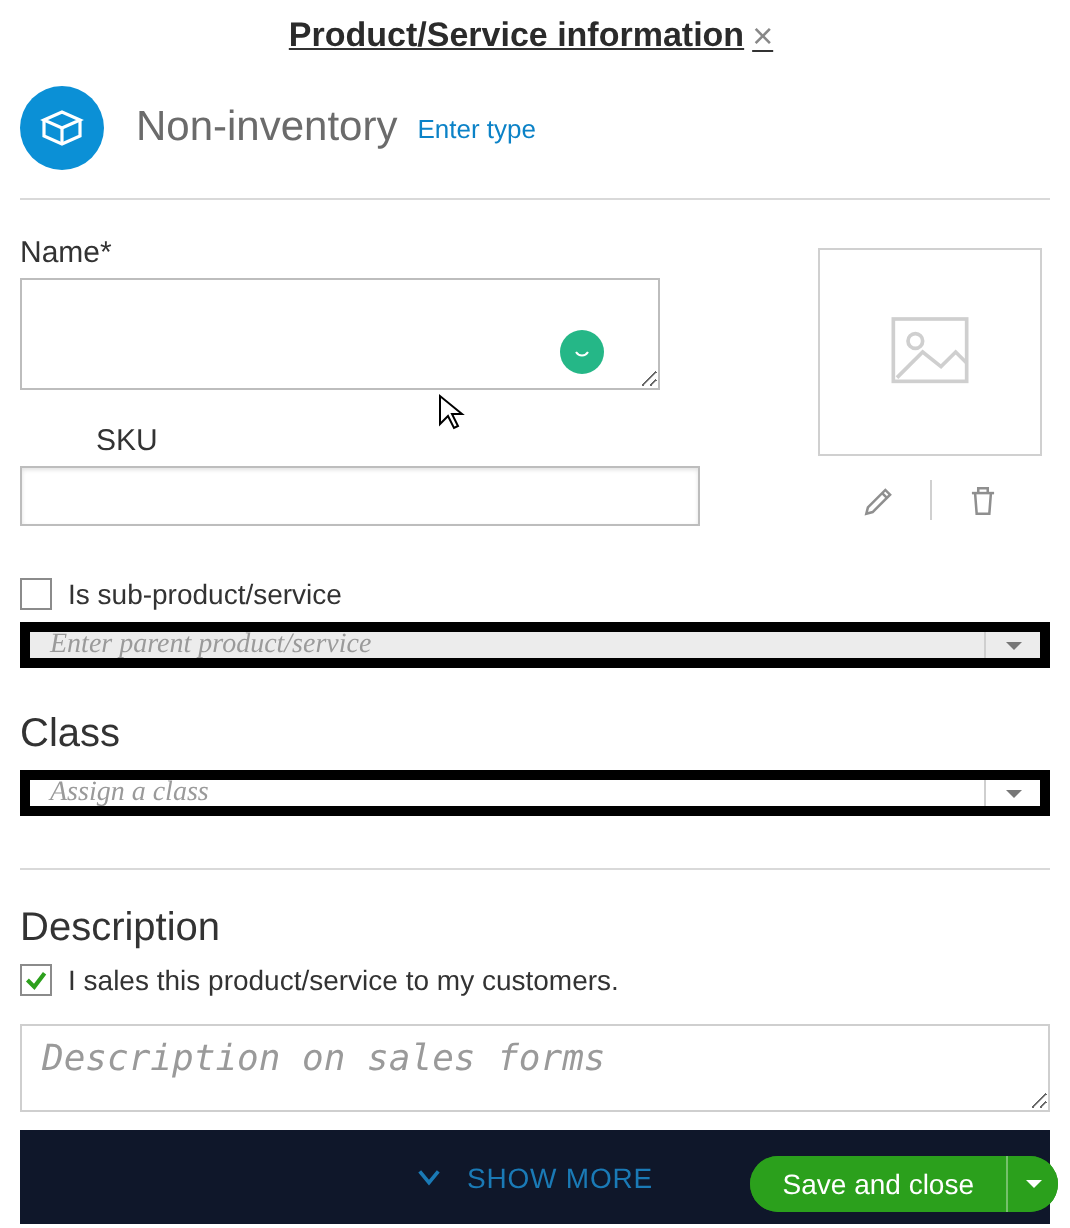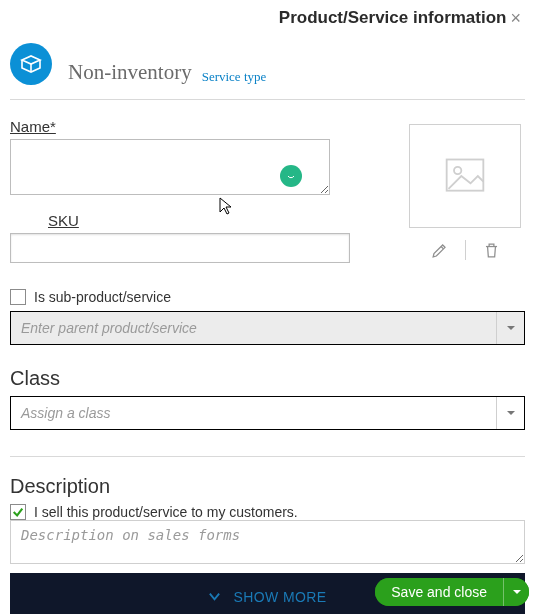--- a/index.html
+++ b/index.html
@@ -7,34 +7,34 @@
     font-family: "Helvetica Neue", Arial, sans-serif;
     font-size: 14px;
     color: #333;
     background: #fff;
     width: 535px;
     height: 614px;
     position: relative;
     overflow: hidden;
   }
   .panel { padding: 8px 10px 0 10px; }
-  .header-row { display: flex; align-items: flex-start; justify-content: flex-end; }
+  .header-row { display: flex; align-items: flex-start; justify-content: center; text-decoration: underline; }
   .title { font-size: 17px; font-weight: 700; color: #2b2b2b; }
   .close-x { color: #888; font-size: 18px; cursor: pointer; padding: 0 4px; }
-  .type-row { display: flex; align-items: flex-end; margin-top: 14px; margin-bottom: 14px; font-family: Liberation Serif, serif; }
+  .type-row { display: flex; align-items: center; margin-top: 14px; margin-bottom: 14px; }
   .type-icon {
     width: 42px; height: 42px; border-radius: 50%;
     background: #0b90d6; display: flex; align-items: center; justify-content: center;
   }
   .type-icon svg { width: 24px; height: 24px; stroke: #fff; fill: none; stroke-width: 1.6; }
   .type-name { font-size: 21px; color: #6b6b6b; margin-left: 16px; }
   .type-change { color: #0b82c7; font-size: 13px; margin-left: 10px; cursor: pointer; }
   .rule { border: none; border-top: 1px solid #d9d9d9; margin: 6px 0 18px 0; }
   .two-col {
-    display: flex; align-items: flex-start; gap: 40px; text-decoration: underline;
+    display: flex; align-items: flex-start; gap: 40px;
   }
   .col-left { flex: 1 1 auto; }
   .col-right { width: 120px; display: flex; flex-direction: column; align-items: center; }
   .field-label { font-size: 15px; color: #333; margin-bottom: 4px; display: block; }
   .name-input {
     width: 320px; height: 56px; border: 1px solid #bdbdbd;
     resize: both; padding: 6px 8px; font-size: 14px; position: relative;
   }
   .name-wrap { position: relative; width: 320px; }
   .smile {
@@ -60,34 +60,34 @@
   .img-actions svg { width: 19px; height: 19px; stroke: #8f8f8f; fill: none; stroke-width: 1.6; cursor: pointer; }
   .checkbox-row { display: flex; align-items: center; gap: 8px; margin-top: 26px; }
   .cb {
     width: 16px; height: 16px; border: 1px solid #8b8b8b; background: #fff;
     display: inline-flex; align-items: center; justify-content: center; cursor: pointer;
   }
   .cb.checked svg { width: 12px; height: 12px; stroke: #2ca01c; fill: none; stroke-width: 2.4; }
   .cb-label { font-size: 14px; color: #333; }
   .select {
     display: flex; align-items: center; justify-content: space-between;
-    height: 34px; border: 1px solid #000000; margin-top: 6px;
+    height: 23px; border: 5px solid #000000; margin-top: 6px; font-family: Liberation Serif, serif;
   }
   .select.disabled { background: #ececec; color: #9a9a9a; }
   .select .placeholder { font-style: italic; color: #9a9a9a; padding: 0 10px; font-size: 14px; }
   .select .caret {
     width: 28px; height: 100%; border-left: 1px solid #cfcfcf;
     display: flex; align-items: center; justify-content: center; cursor: pointer;
   }
   .select .caret svg { width: 10px; height: 10px; fill: #777; }
   .section-label { font-size: 20px; margin-top: 22px; display: block; }
   .desc-box {
     width: 100%; height: 44px; border: 1px solid #cfcfcf;
-    resize: both; padding: 6px 10px; font-size: 14px; color: #333;
-    margin-top: 0;
+    resize: both; padding: 6px 10px; font-size: 18px; color: #333;
+    margin-top: 14px;
   }
   .desc-box::placeholder { font-style: italic; color: #9a9a9a; }
   .show-more {
     margin-top: 6px; height: 47px; background: #0f172a;
     display: flex; align-items: center; justify-content: center;
     gap: 12px; color: #1a7ab6; font-size: 14px; letter-spacing: 0.4px; cursor: pointer;
   }
   .show-more svg { width: 13px; height: 13px; stroke: #1a7ab6; fill: none; stroke-width: 2; }
   .footer {
     position: absolute; bottom: 8px; right: 6px;
@@ -121,21 +121,21 @@
 
   <div class="type-row">
     <div class="type-icon">
       <svg viewBox="0 0 24 24">
         <path d="M3 8 L12 4 L21 8 L12 12 Z"></path>
         <path d="M3 8 L3 16 L12 20 L21 16 L21 8"></path>
         <path d="M12 12 L12 20"></path>
       </svg>
     </div>
     <div class="type-name">Non-inventory</div>
-    <a class="type-change">Service type</a>
+    <a class="type-change">Enter type</a>
   </div>
 
   <hr class="rule">
 
   <div class="two-col">
     <div class="col-left">
       <label class="field-label">Name*</label>
       <div class="name-wrap">
         <textarea class="name-input" style=""></textarea>
         <div class="smile">
@@ -195,21 +195,21 @@
 
   <hr class="rule" style="margin-top:26px">
 
   <label class="section-label" style="margin-top:12px">Description</label>
   <div class="checkbox-row" style="margin-top:6px">
     <span class="cb checked">
       <svg viewBox="0 0 14 14">
           <path d="M2 7 L6 11 L12 3"></path>
         </svg>
     </span>
-    <span class="cb-label">I sell this product/service to my customers.</span>
+    <span class="cb-label">I sales this product/service to my customers.</span>
   </div>
   <textarea class="desc-box" placeholder="Description on sales forms" style=""></textarea>
 
   <div class="show-more">
     <svg viewBox="0 0 14 14">
         <path d="M2 4 L7 10 L12 4"></path>
       </svg>
     <span>SHOW MORE</span>
   </div>
 </div>

